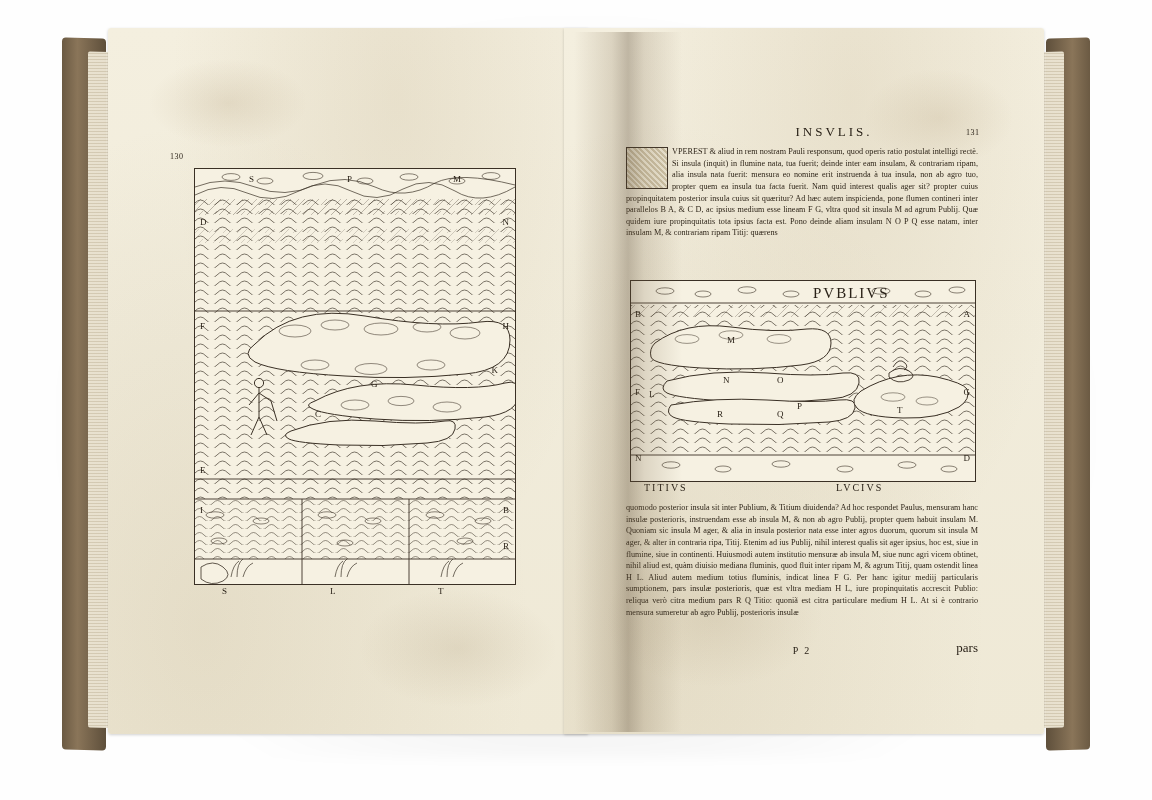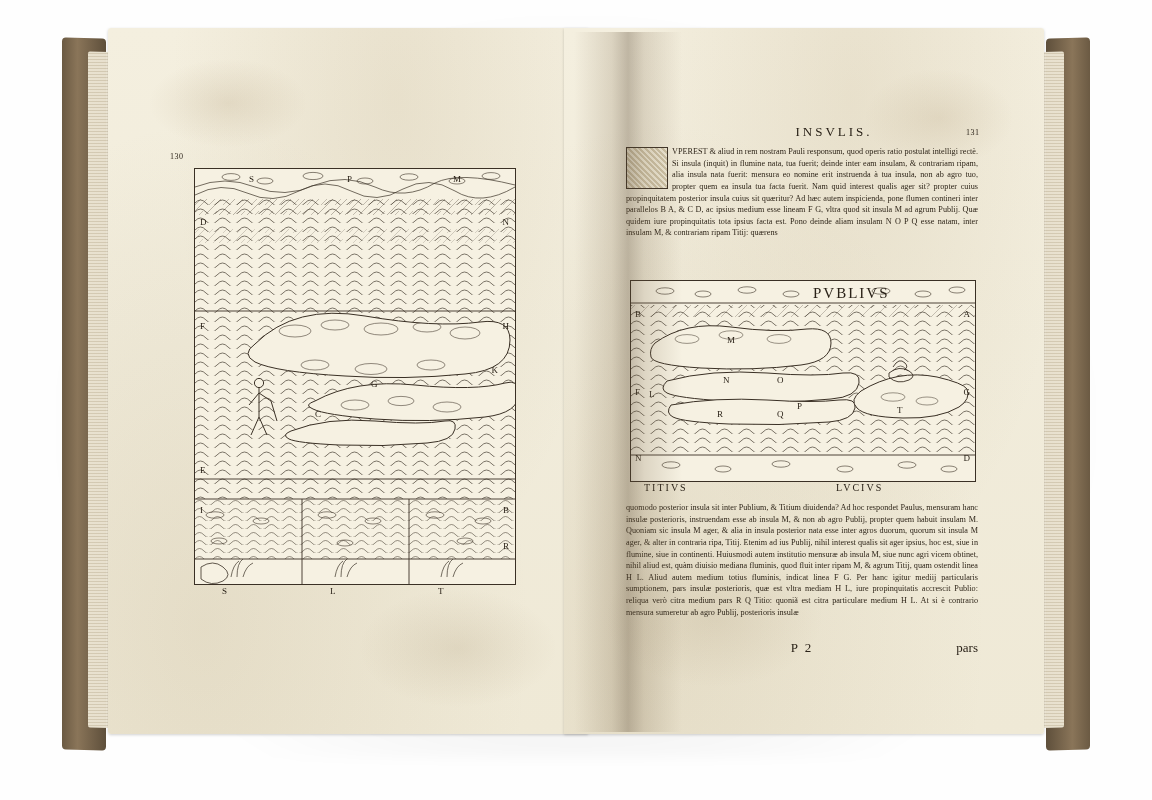--- a/index.html
+++ b/index.html
@@ -78,21 +78,21 @@
     -webkit-hyphens:auto;hyphens:auto;
   }
   .caption{font-size:7.2px;line-height:1.45;color:#33291c;text-align:justify;}
   .initial{
     float:left;width:40px;height:40px;margin:1px 4px 0 0;
     border:1px solid #3a3025;
     background:
       repeating-linear-gradient(45deg,#cfc4a8 0 2px,#efe9d6 2px 4px);
   }
   .catchword{font-size:13px;text-align:right;}
-  .sig{font-size:13px;text-align:center;letter-spacing:2px;}
+  .sig{font-size:10px;text-align:center;letter-spacing:2px;}
   .smallcaps{font-variant:small-caps;letter-spacing:2px;}
 </style>
 </head>
 <body>
 
 <div id="stage">
 
   <div class="book">
     <div class="book-shadow"></div>
 

